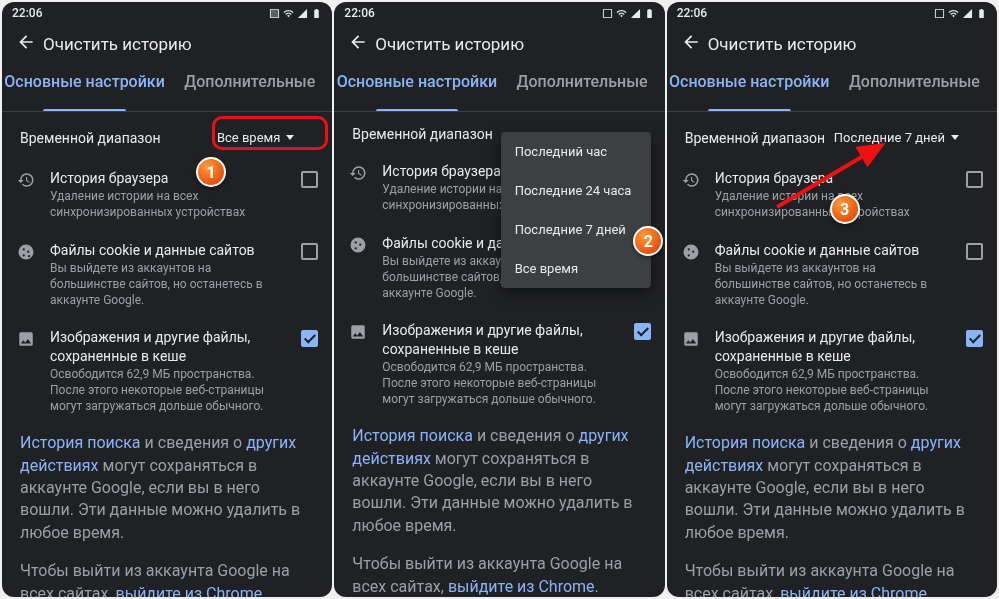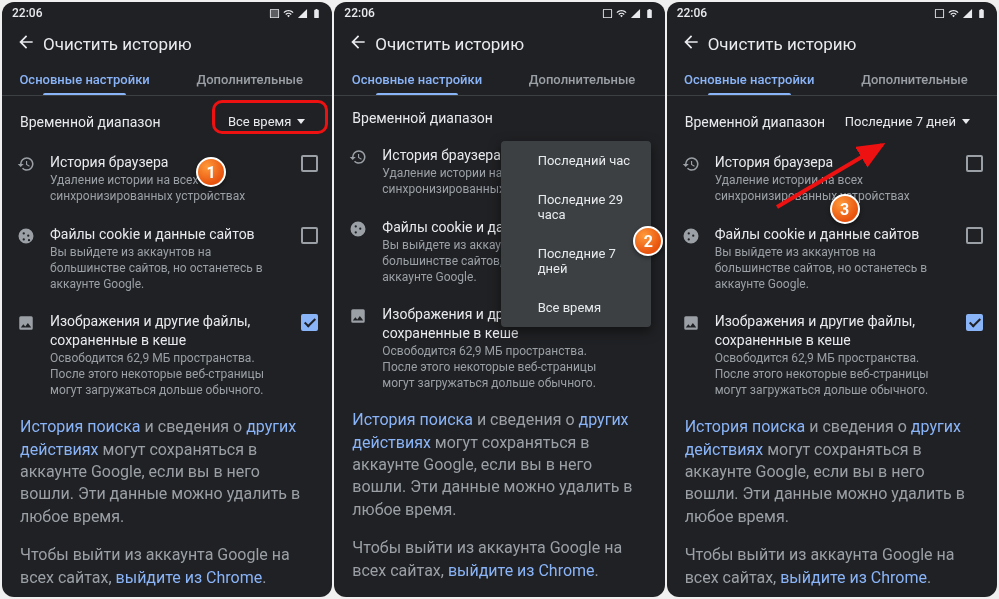--- a/index.html
+++ b/index.html
@@ -6,43 +6,43 @@
   html, body { width: 999px; height: 599px; background: #f0f0f0; font-family: Roboto, Arial, sans-serif; overflow: hidden; }
   .container { display: flex; gap: 2px; padding: 2px; justify-content: space-between; }
   .phone { position: relative; width: 331px; height: 595px; background: #202124; border-radius: 12px; overflow: hidden; color: #e8eaed; }
   .status-bar { display: flex; align-items: center; justify-content: space-between; padding: 4px 10px 2px; font-size: 12px; font-weight: 500; height: 20px; }
   .status-icons { display: flex; gap: 3px; align-items: center; }
   .status-icons svg, .status-icons .tri { width: 11px; height: 11px; }
   .header { display: flex; align-items: center; padding: 10px 14px 6px; gap: 7px; }
   .back-arrow svg { width: 20px; height: 20px; fill: #e8eaed; }
   .header-title { font-size: 17px; font-weight: 400; }
   .tabs { display: flex; }
-  .tab { flex: 1; text-align: center; padding: 10px 0 8px; font-size: 13px; font-weight: 500; color: #9aa0a6; position: relative; }
+  .tab { flex: 1; text-align: center; padding: 10px 0 20px; font-size: 16px; font-weight: 500; color: #9aa0a6; position: relative; }
   .tab.active { color: #8ab4f8; }
   .tab.active::after { content: ""; position: absolute; left: 25%; right: 25%; bottom: 0; height: 2.5px; background: #8ab4f8; border-radius: 2px 2px 0 0; }
   .divider { height: 1px; background: #3c4043; }
-  .range-row { display: flex; align-items: center; justify-content: space-between; padding: 14px 21px 10px 18px; font-size: 14px; position: relative; }
+  .range-row { display: flex; align-items: center; justify-content: space-between; padding: 14px 32px 10px 18px; font-size: 14px; position: relative; }
   .range-label { color: #e8eaed; }
   .range-select { display: flex; align-items: center; gap: 6px; color: #e8eaed; font-size: 13px; padding: 4px 6px; }
   .range-select .caret { width: 0; height: 0; border-left: 4px solid transparent; border-right: 4px solid transparent; border-top: 5px solid #e8eaed; }
   .highlight-box { position: absolute; border: 3px solid #e11; border-radius: 10px; pointer-events: none; }
   .item { display: flex; align-items: flex-start; padding: 10px 14px 10px 14px; gap: 14px; }
   .item-icon { width: 20px; flex: 0 0 20px; display: flex; justify-content: center; margin-top: 2px; }
   .item-icon svg { width: 18px; height: 18px; fill: #9aa0a6; }
   .item-text { flex: 1; }
   .item-title { font-size: 14px; color: #e8eaed; line-height: 1.3; }
   .item-desc { font-size: 12px; color: #9aa0a6; line-height: 1.35; margin-top: 1px; }
   .checkbox { width: 17px; height: 17px; border: 2px solid #9aa0a6; border-radius: 2px; margin-top: 2px; flex: 0 0 17px; position: relative; }
   .checkbox.checked { background: #8ab4f8; border-color: #8ab4f8; }
   .checkbox.checked::after { content: ""; position: absolute; left: 4px; top: 0px; width: 4px; height: 9px; border: solid #202124; border-width: 0 2px 2px 0; transform: rotate(45deg); }
   .footer-text { padding: 8px 18px; font-size: 16px; color: #9aa0a6; line-height: 1.4; }
   .footer-text .link { color: #8ab4f8; }
   .button-row { display: flex; justify-content: flex-end; padding: 10px 18px; }
   .clear-btn { background: #f9a8d4; color: #202124; border-radius: 18px; padding: 8px 18px; font-size: 13px; font-weight: 500; }
-  .dropdown { position: absolute; top: 139px; right: 14px; width: 150px; background: #3c4043; border-radius: 4px; box-shadow: 0 4px 12px rgba(0,0,0,0.5); z-index: 5; overflow: visible; padding-left: 23px; }
+  .dropdown { position: absolute; top: 130px; right: 14px; width: 150px; background: #3c4043; border-radius: 4px; box-shadow: 0 4px 12px rgba(0,0,0,0.5); z-index: 5; overflow: visible; }
   .dropdown-item { padding: 12px 14px; font-size: 13px; color: #e8eaed; position: relative; }
   .badge { position: absolute; width: 30px; height: 30px; border-radius: 50%; background: radial-gradient(circle at 35% 30%, #ff9a3a, #e8530e 70%); border: 2px solid #fff; color: #fff; font-weight: 700; font-size: 16px; display: flex; align-items: center; justify-content: center; z-index: 20; box-shadow: 0 2px 4px rgba(0,0,0,.4); }
   .arrow-annot { position: absolute; z-index: 15; pointer-events:none; }
 </style>
 </head>
 <body>
 
 <div class="container">
 
 <div class="phone">
@@ -213,21 +213,21 @@
   </div>
   <div class="footer-text">
     <span>Чтобы выйти из аккаунта Google на всех сайтах, </span><span class="link">выйдите из Chrome</span><span>.</span>
   </div>
   <div class="button-row">
     <div class="clear-btn">Удалить данные</div>
   </div>
 
   <div class="dropdown">
     <div class="dropdown-item">Последний час</div>
-    <div class="dropdown-item">Последние 29 часа</div>
+    <div class="dropdown-item">Последние 24 часа</div>
     <div class="dropdown-item">Последние 7 дней</div>
     <div class="dropdown-item">Все время</div>
   </div>
   <div class="highlight-box" style="top:202px; right:14px; width:150px; height:40px;"></div>
   <div class="badge" style="top:224px; left:299px;">2</div>
 </div>
 
 <div class="phone">
   <div class="status-bar">
     <span>22:06</span>

